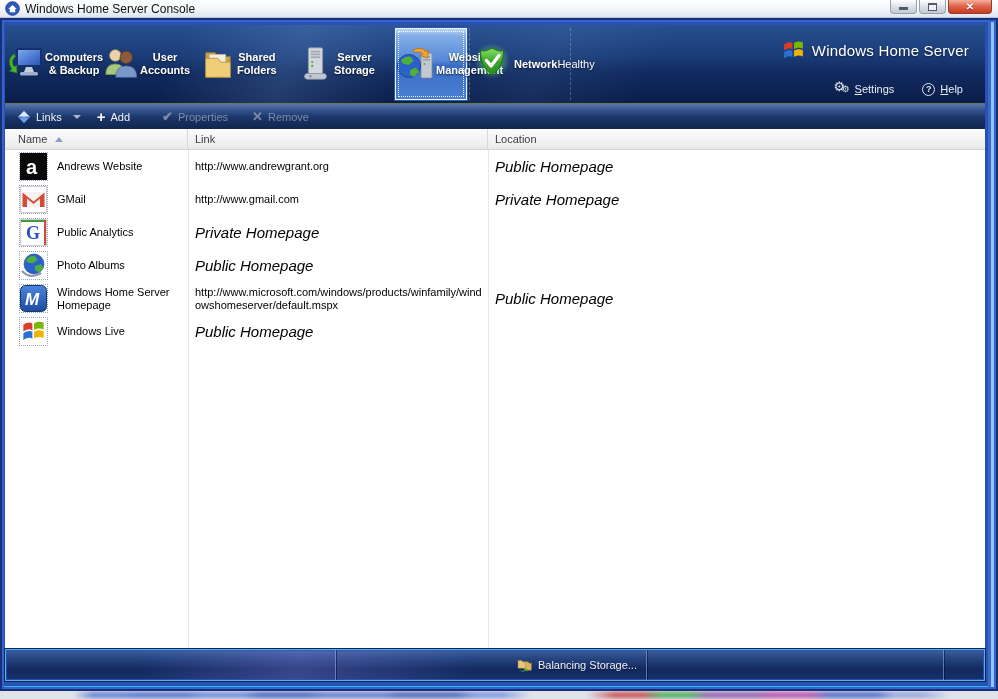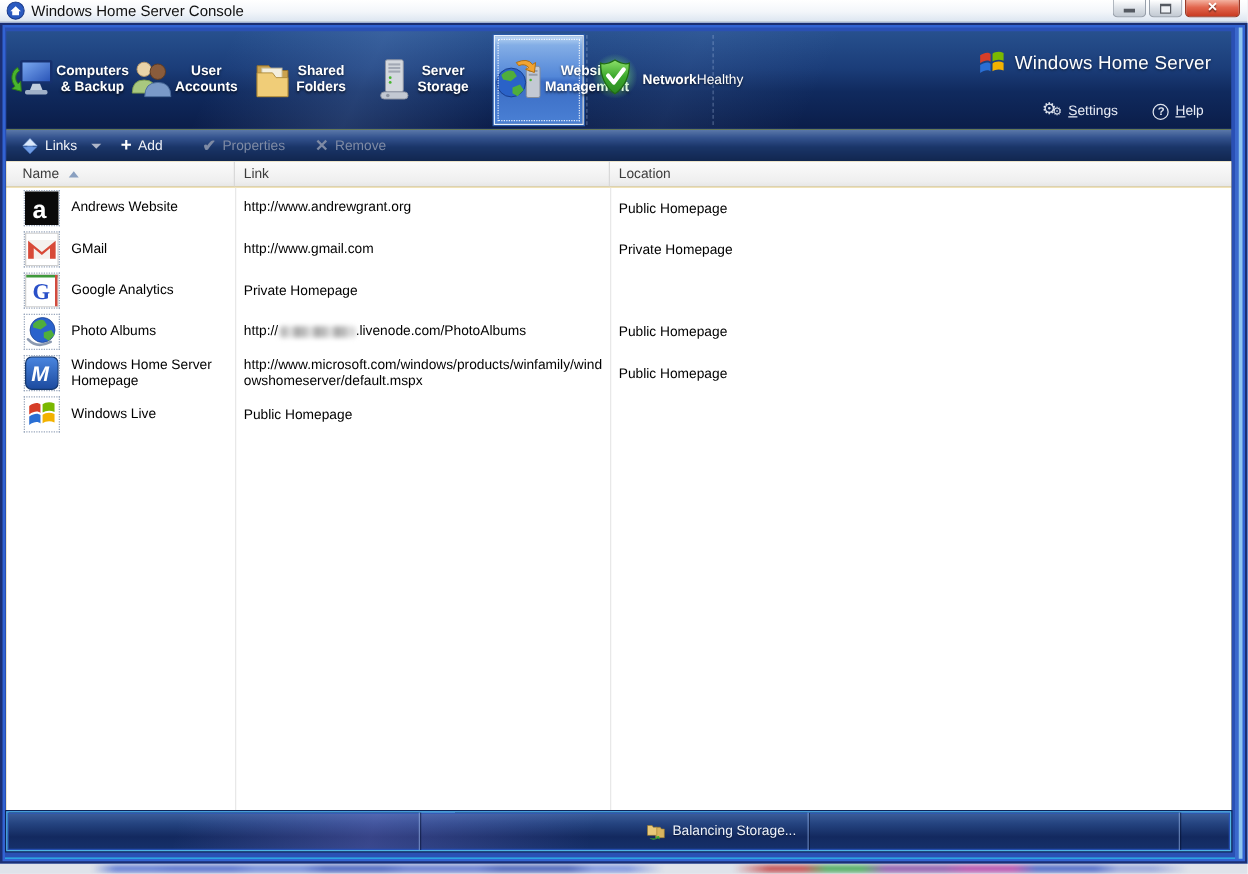--- a/index.html
+++ b/index.html
@@ -113,21 +113,21 @@
   .v-sep { position:absolute; top:0; bottom:0; width:1px; background:#e8e8e8; }
   .v-sep-1 { left:183px; } .v-sep-2 { left:483px; }
 
   .row { position:relative; height:33px; display:flex; cursor:pointer; }
   .cell-name { width:183px; display:flex; align-items:center; gap:10px; padding-left:15px; }
   .row-icon { width:27px; height:27px; flex:0 0 27px; outline:1px dotted #98a6bc; outline-offset:0px; }
   .row-icon svg { display:block; }
   .name-text { font-size:11px; line-height:13px; color:#000; width:122px; }
   .cell-link { width:300px; display:flex; align-items:center; padding:0 4px 0 7px; }
   .link-text { font-size:11px; line-height:13px; color:#000; word-break:break-all; }
-  .cell-loc { flex:1; display:flex; align-items:center; padding-left:7px; font-size:11px; color:#000; }
+  .cell-loc { flex:1; display:flex; align-items:center; padding-left:7px; font-size:15px; color:#000;font-style:italic; }
   .redacted {
     display:inline-block; width:60px; height:9px; vertical-align:middle; margin:0 1px;
     background:repeating-linear-gradient(90deg,#b9b9b9 0 6px,#dcdcdc 6px 11px,#a8a8a8 11px 16px);
     filter:blur(2px); border-radius:2px;
   }
 
   
   .statusbar {
     height:32px; flex:0 0 32px; margin-top:1px; display:flex;
     border:1px solid #4fb4e4; box-shadow:0 0 0 1px #0d2458, inset 0 0 0 1px rgba(40,85,192,.8);
@@ -399,39 +399,36 @@
           <div class="row">
             <div class="cell-name">
               <span class="row-icon">
                 <svg width="27" height="27" viewBox="0 0 27 27">
                   <rect x="0.5" y="0.5" width="26" height="26" fill="#fff" stroke="#cfcfcf"></rect>
                   <rect x="1" y="1" width="25" height="2" fill="#3f9a3c"></rect>
                   <rect x="24" y="1" width="2" height="25" fill="#d24b3e"></rect>
                   <text x="6" y="20" font-size="18" font-weight="bold" fill="#2a50c8" font-family="Liberation Serif, serif">G</text>
                 </svg>
               </span>
-              <span class="name-text">Google Analytics</span>
+              <span class="name-text">Public Analytics</span>
             </div>
             <div class="cell-loc">Private Homepage</div>
           </div>
 
           <div class="row">
             <div class="cell-name">
               <span class="row-icon">
                 <svg width="27" height="27" viewBox="0 0 27 27">
                   <circle cx="14" cy="12" r="10" fill="#2a62cc" stroke="#1a3f8e" stroke-width="0.6"></circle>
                   <path d="M6.5 7 q5-4.5 9-2.5 l2 3.5 -5 3.5 -6-1.5 z" fill="#4fae3c"></path>
                   <path d="M15 14 l6-2 2.5 4 -4.5 4.5 -4-2.5 z" fill="#4fae3c"></path>
                   <path d="M2.5 19.5 q7 7.5 18 2" stroke="#8c9ab0" stroke-width="2.2" fill="none" stroke-linecap="round"></path>
                 </svg>
               </span>
               <span class="name-text">Photo Albums</span>
-            </div>
-            <div class="cell-link">
-              <span class="link-text"><span>http://</span><span class="redacted"></span><span>.livenode.com/PhotoAlbums</span></span>
             </div>
             <div class="cell-loc">Public Homepage</div>
           </div>
 
           <div class="row">
             <div class="cell-name">
               <span class="row-icon">
                 <svg width="27" height="27" viewBox="0 0 27 27">
                   <defs>
                       <linearGradient id="mg" x1="0" y1="0" x2="0" y2="1">

